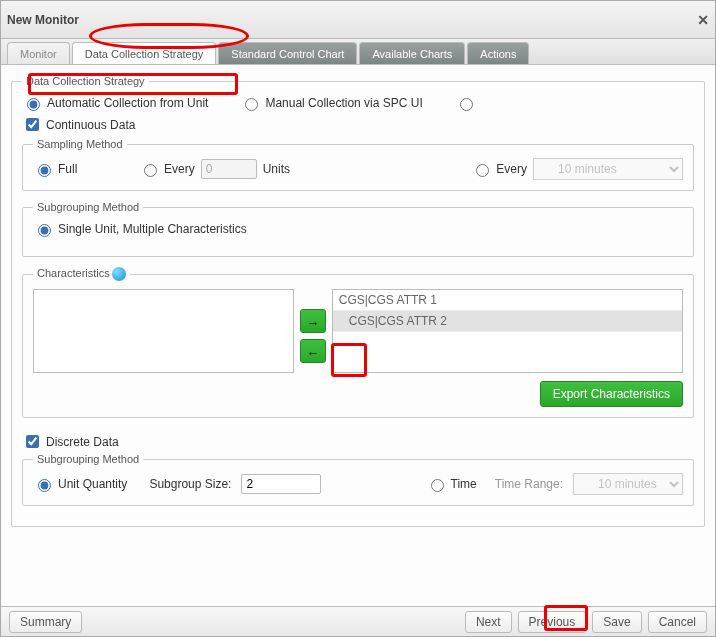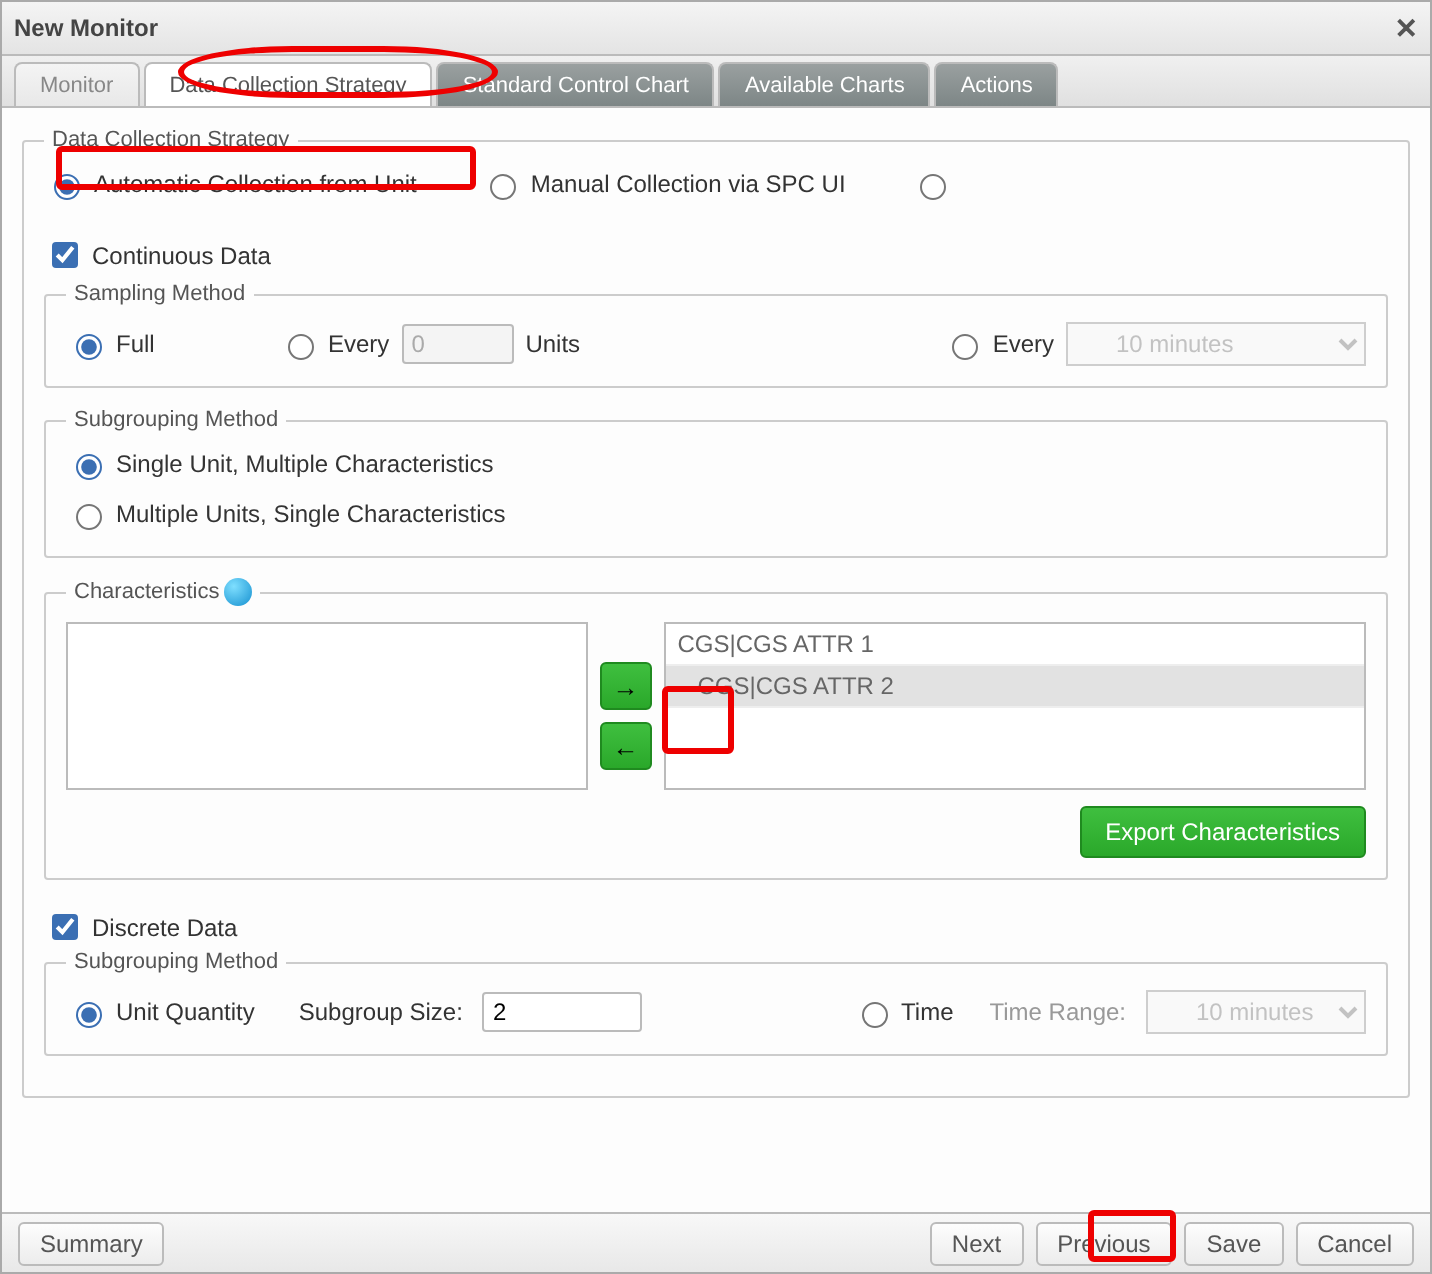--- a/index.html
+++ b/index.html
@@ -1,18 +1,18 @@
 <!DOCTYPE html>
 <html><head>
 <meta charset="utf-8">
 <style>
   * { box-sizing: border-box; font-family: Arial, Helvetica, sans-serif; }
   body { margin: 0; background: #fff; font-size: 12px; color: #333; }
   .window { width: 716px; height: 637px; border: 1px solid #aaa; background: #fdfdfd; display: flex; flex-direction: column; position: relative; }
-  .titlebar { height: 27px; background: linear-gradient(#f4f4f4,#e4e4e4); border-bottom: 1px solid #bbb; display: flex; align-items: center; padding: 0 6px; font-weight: bold; color: #444; justify-content: space-between; }
+  .titlebar { height: 38px; background: linear-gradient(#f4f4f4,#e4e4e4); border-bottom: 1px solid #bbb; display: flex; align-items: center; padding: 0 6px; font-weight: bold; color: #444; justify-content: space-between; }
   .titlebar .close { font-size: 14px; cursor: pointer; color: #555; }
   .tabbar { height: 26px; background: linear-gradient(#f0f0f0,#e0e0e0); border-bottom: 1px solid #bbb; display: flex; align-items: flex-end; padding: 0 6px; gap: 2px; }
   .tab { height: 22px; line-height: 22px; padding: 0 12px; border: 1px solid #bbb; border-bottom: none; border-radius: 4px 4px 0 0; background: linear-gradient(#9aa0a0,#7d8686); color: #fff; font-size: 11px; cursor: pointer; }
   .tab.inactive-light { background: linear-gradient(#f4f4f4,#e8e8e8); color: #888; margin-top: 26px; }
   .tab.active { background: #fff; color: #555; }
   .content { flex: 1; padding: 6px 10px 4px 10px; overflow: hidden; }
   fieldset { border: 1px solid #ccc; border-radius: 2px; margin: 4px 0 10px 0; padding: 8px 10px 10px 10px; }
   legend { font-size: 11px; color: #555; padding: 0 4px; }
   .row { display: flex; align-items: center; gap: 6px; }
   .radiolabel { display: inline-flex; align-items: center; gap: 4px; margin-right: 26px; color: #333; }
@@ -49,21 +49,21 @@
     <div class="tab active">Data Collection Strategy</div>
     <div class="tab">Standard Control Chart</div>
     <div class="tab">Available Charts</div>
     <div class="tab">Actions</div>
   </div>
 
   <div class="content">
     <fieldset>
       <legend>Data Collection Strategy</legend>
 
-      <div class="row" style="margin-bottom:18px;">
+      <div class="row" style="margin-bottom:4px;">
         <label class="radiolabel">
           <input type="radio" name="mode" checked="" style="">
           <span>Automatic Collection from Unit</span>
         </label>
         <label class="radiolabel">
           <input type="radio" name="mode" style="">
           <span>Manual Collection via SPC UI</span>
         </label>
         <label class="radiolabel">
           <input type="radio" name="mode" style="">
@@ -98,26 +98,20 @@
           </select>
         </div>
       </fieldset>
 
       <fieldset>
         <legend>Subgrouping Method</legend>
         <div style="margin-bottom:6px;">
           <label class="radiolabel">
             <input type="radio" name="sg1" checked="" style="">
             <span>Single Unit, Multiple Characteristics</span>
-          </label>
-        </div>
-        <div>
-          <label class="radiolabel">
-            <input type="radio" name="sg1" style="">
-            <span>Multiple Units, Single Characteristics</span>
           </label>
         </div>
       </fieldset>
 
       <fieldset>
         <legend>
           <span>Characteristics</span><span class="globe"></span>
         </legend>
         <div class="row" style="align-items:flex-start; gap:6px;">
           <div class="listbox" style="flex:1;"></div>

